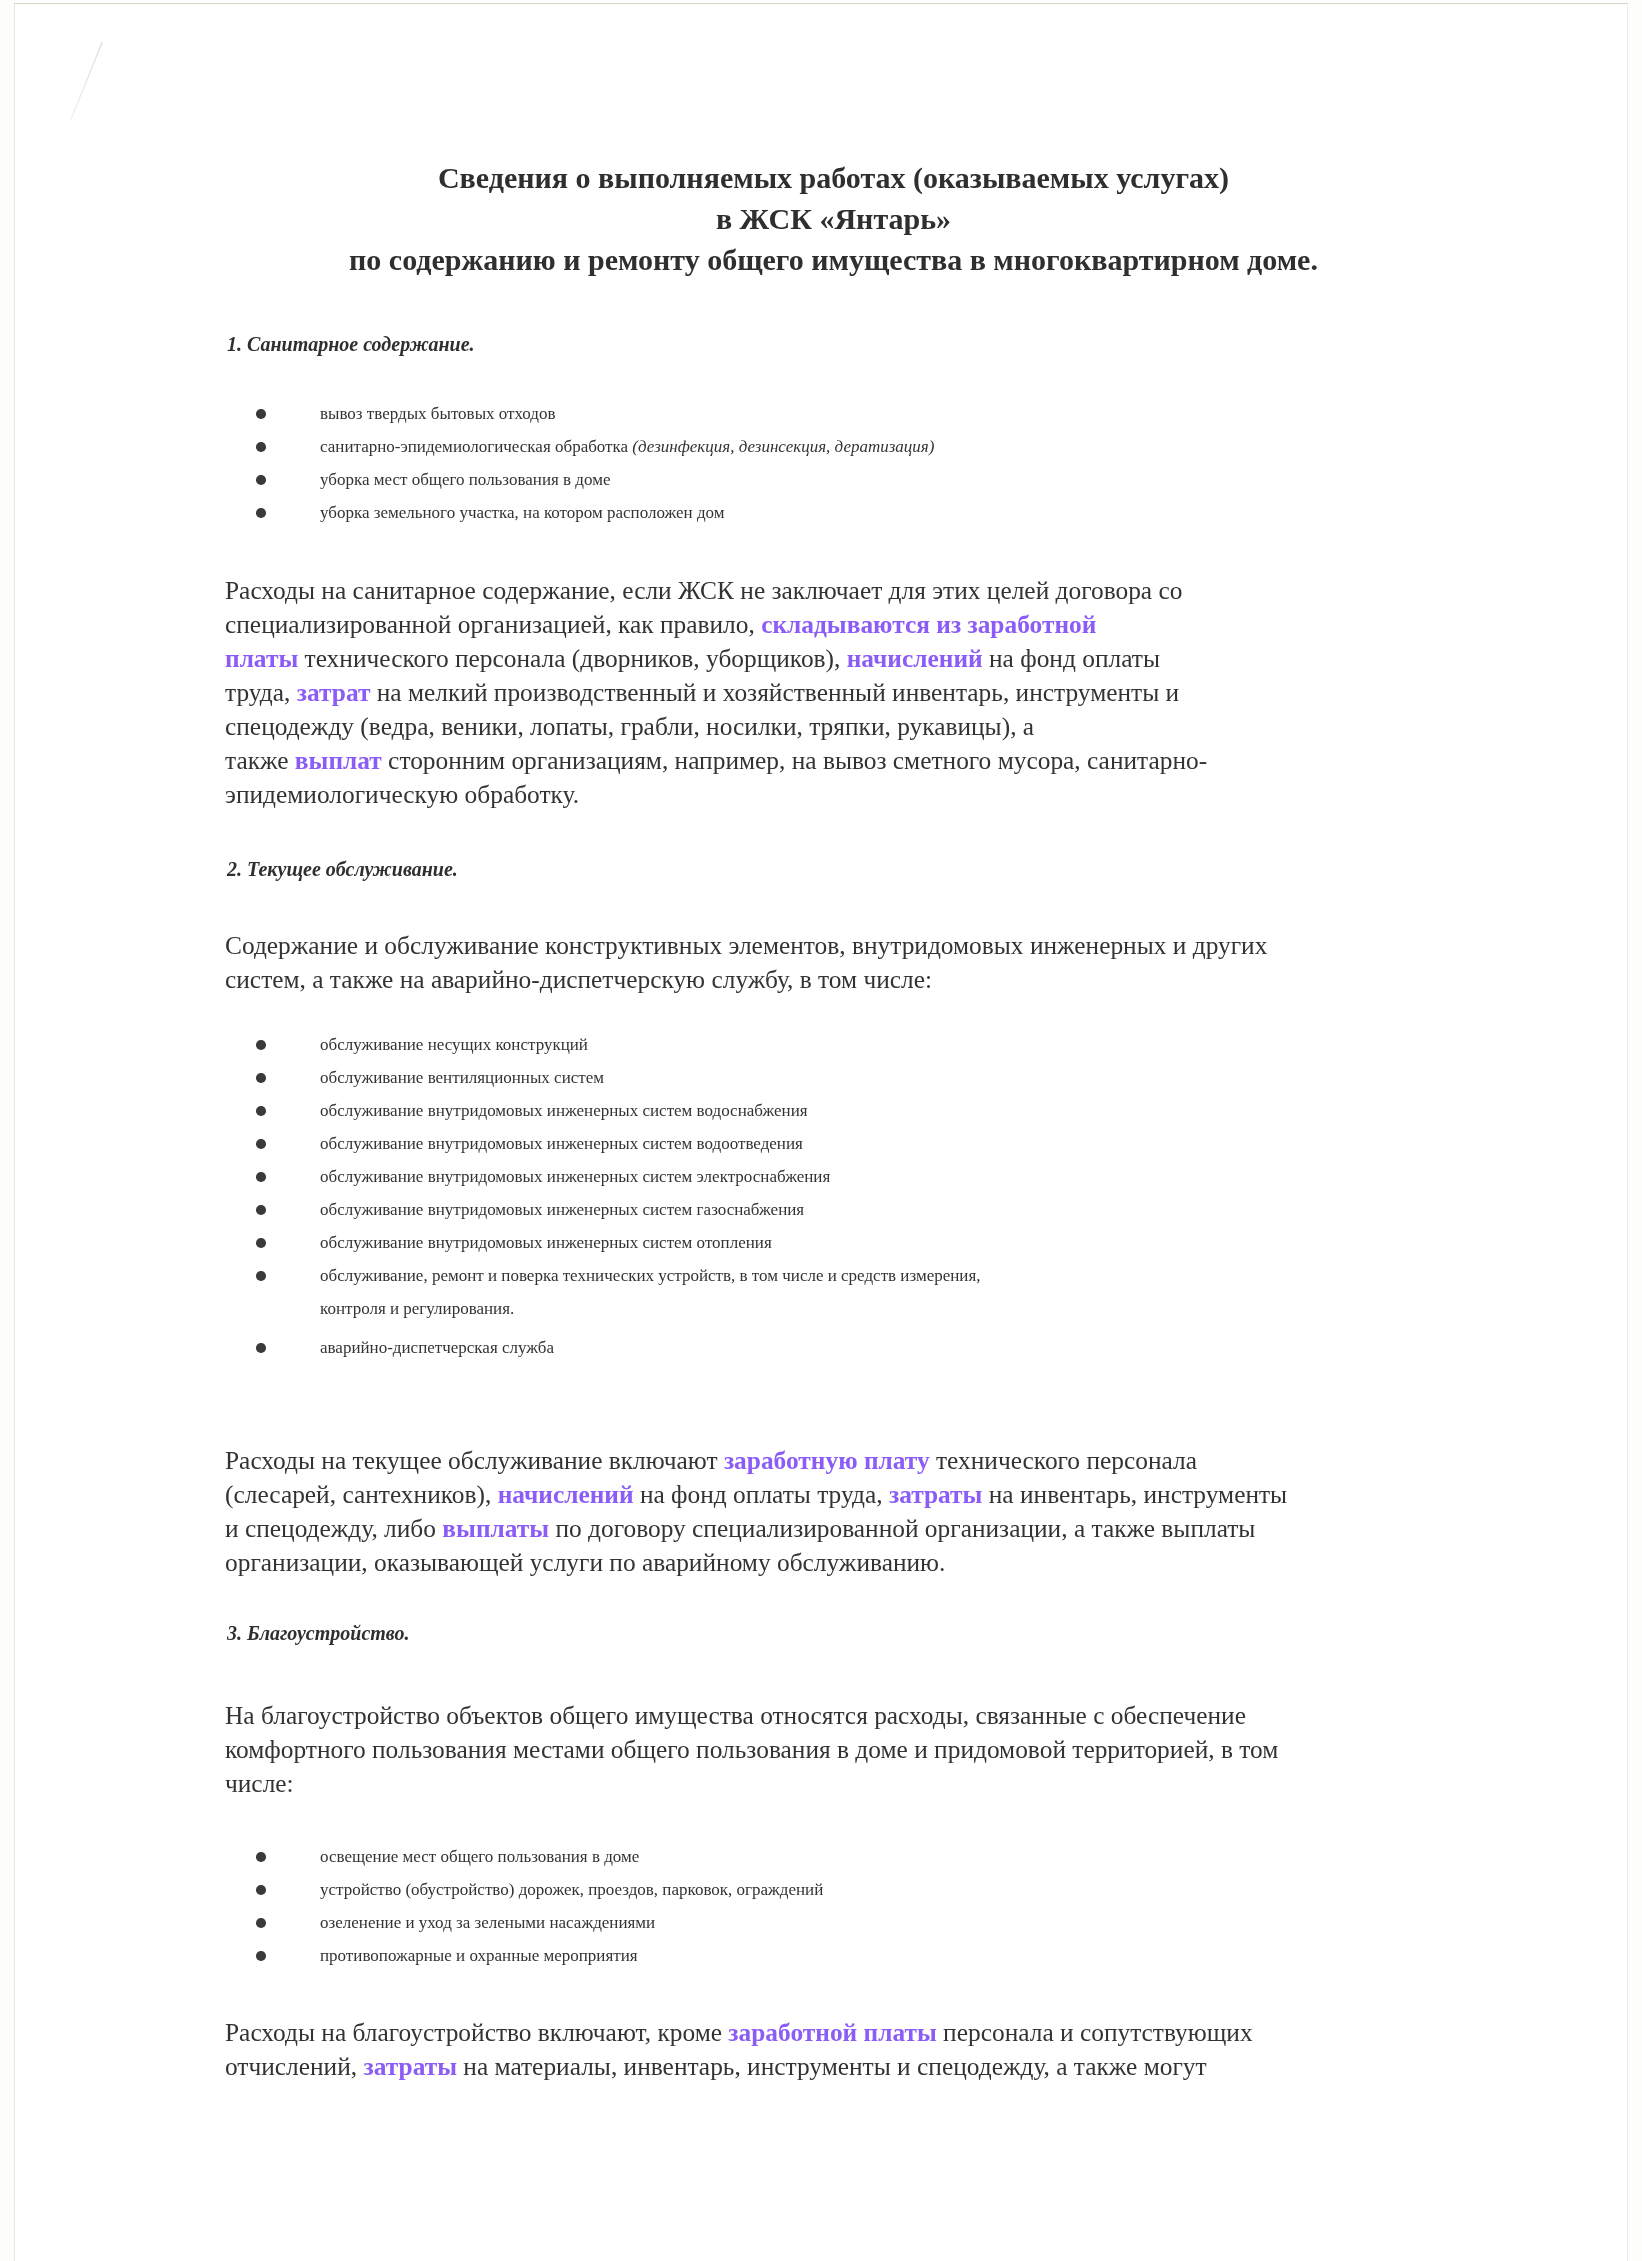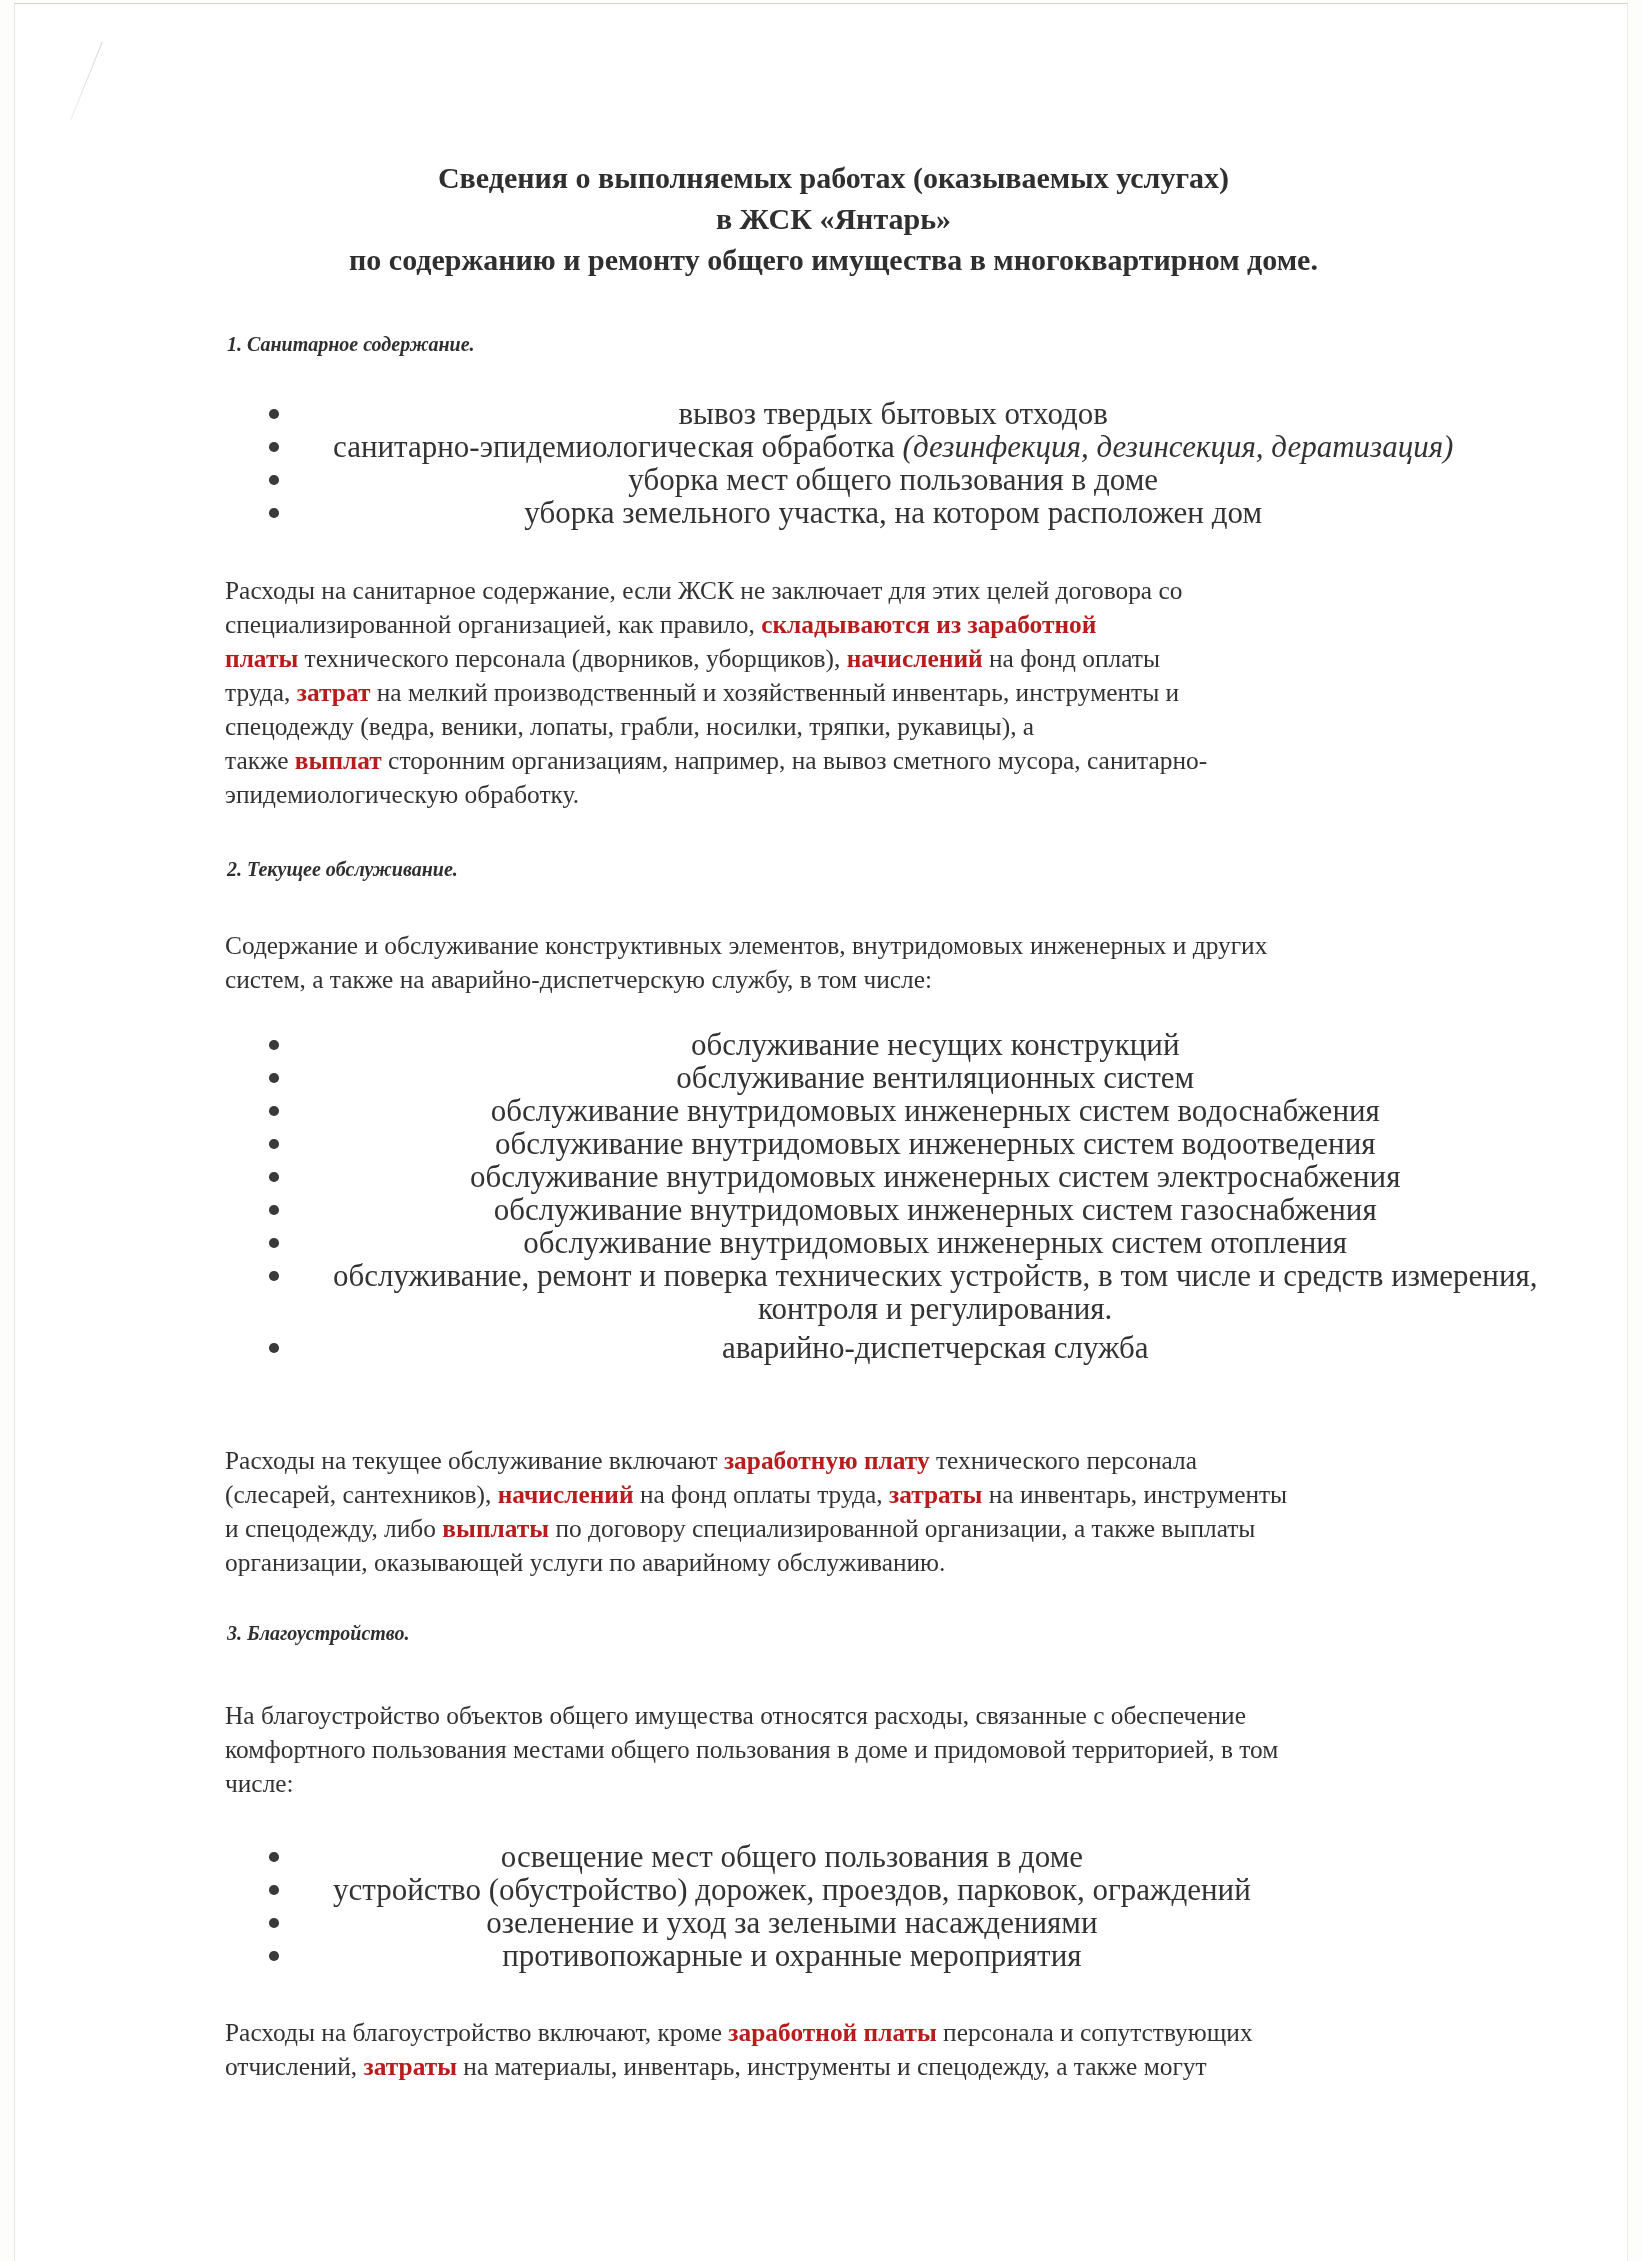--- a/index.html
+++ b/index.html
@@ -34,24 +34,24 @@
       position: absolute; left: 227px;
       font-weight: bold; font-style: italic;
       font-size: 20px; line-height: 39px; color: #2f2f2f;
       white-space: nowrap;
     }
     .p {
       position: absolute; left: 225px; width: 1263px;
       font-size: 25.4px; line-height: 34px; color: #333;
     }
     .p .ln { display: block; white-space: nowrap; }
-    .p b { font-weight: bold; color: #b91c1c; }
+    .p b { font-weight: bold; color: #8b5cf6; }
     ul.b {
-      position: absolute; left: 236px; margin: 0; padding: 0; list-style: none;
-      font-size: 31px; line-height: 33px; color: #333; text-align: center;
+      position: absolute; left: 223px; margin: 0; padding: 0; list-style: none;
+      font-size: 17px; line-height: 33px; color: #333;
     }
     ul.b li { position: relative; padding-left: 97px; white-space: nowrap; }
     ul.b li .bullet {
       position: absolute; left: 33px; top: 12.2px;
       width: 9.7px; height: 9.7px; border-radius: 50%; background: #3a3a3a;
     }
     ul.b li i { font-style: italic; margin-top: 8px; }
   </style>
 </head>
 <body>

